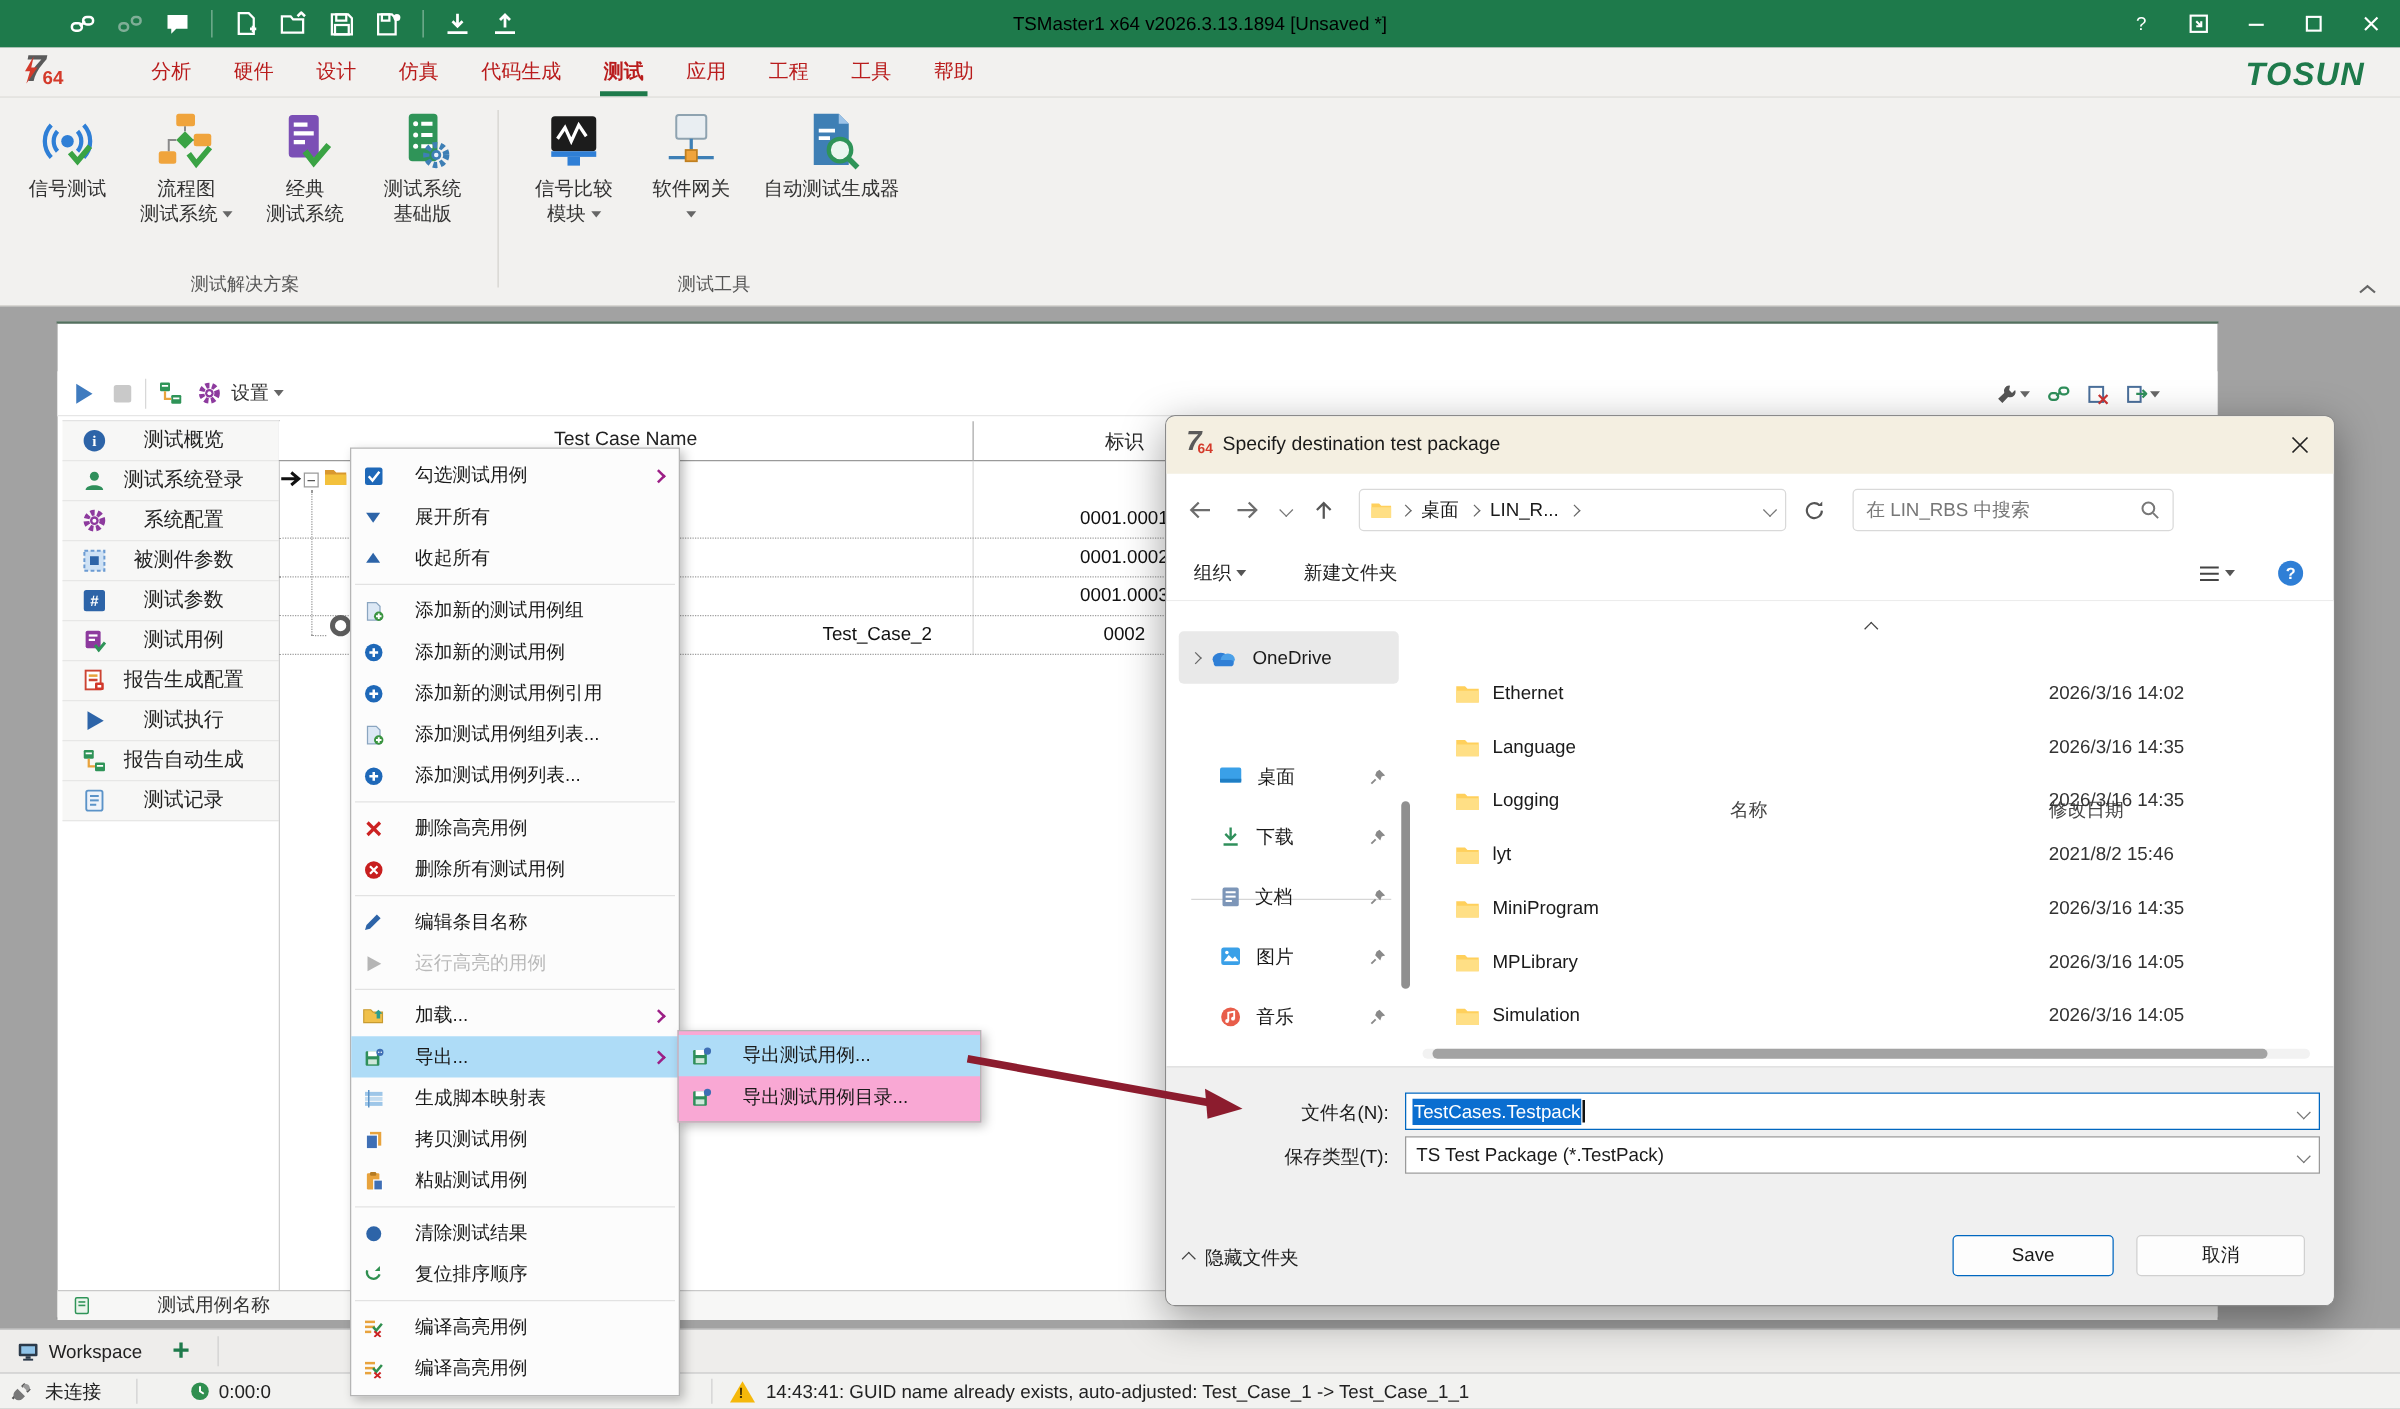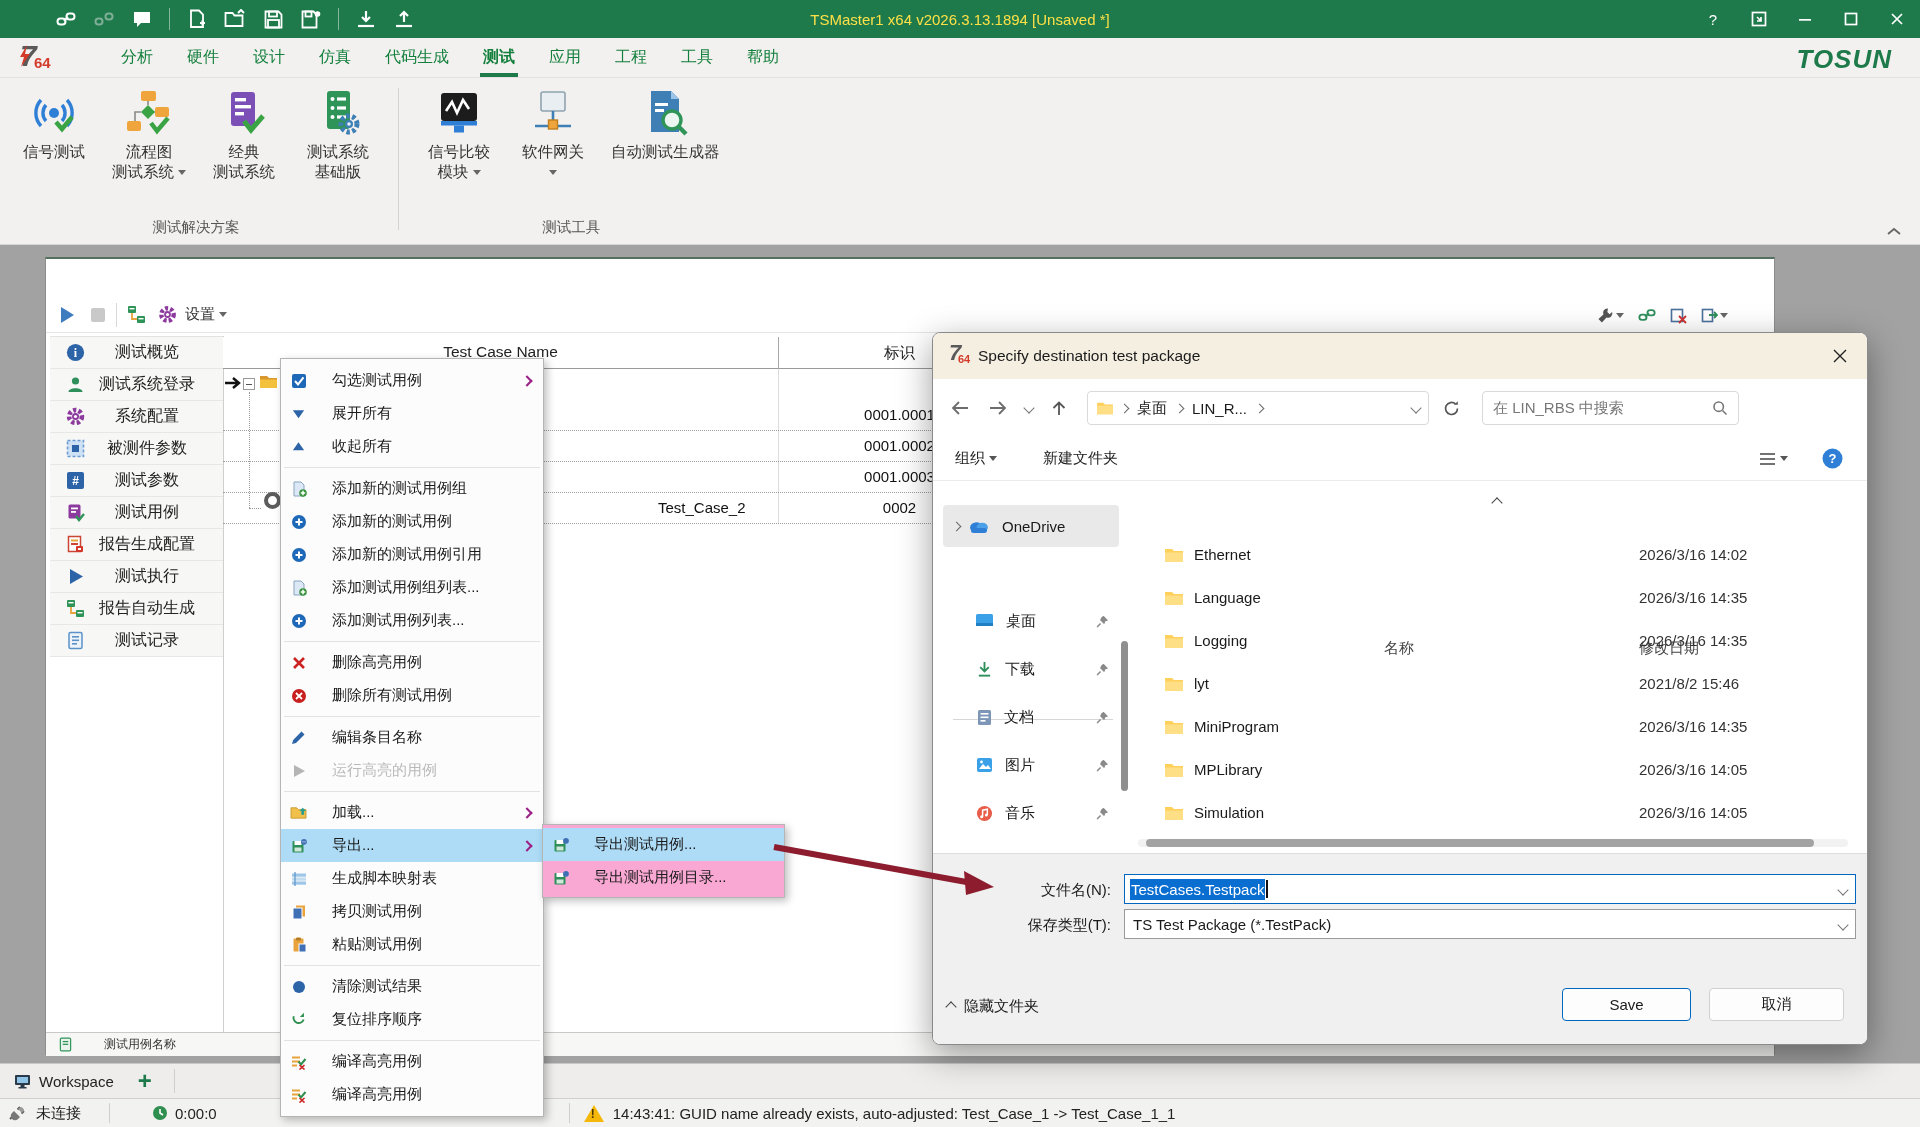--- a/index.html
+++ b/index.html
@@ -7,32 +7,32 @@
   body{position:relative;overflow:hidden;background:#a2a2a2;
        font-family:"Liberation Sans","DejaVu Sans",sans-serif;color:#1a1a1a;font-size:15px}
   .row{display:flex;align-items:center}
   svg{display:block}
 
   
   .tb{position:absolute;left:0;top:0;width:1920px;height:38px;background:#1e7a4b;display:flex;align-items:center}
   .tb-icons{display:flex;align-items:center;gap:16px;padding-left:55px}
   .tb-ic{width:22px;height:22px;display:flex;align-items:center;justify-content:center}
   .tb-sep{width:1px;height:22px;background:rgba(255,255,255,.45)}
-  .tb-title{position:absolute;left:0;right:0;text-align:center;color:#fde047;font-size:15px}
+  .tb-title{position:absolute;left:0;right:0;text-align:center;color:#000000;font-size:15px}
   .tb-right{position:absolute;right:0;top:0;height:38px;display:flex;align-items:center}
   .tb-btn{width:46px;height:38px;display:flex;align-items:center;justify-content:center;color:#fff;font-size:15px}
 
   
   .mb{position:absolute;left:0;top:38px;width:1920px;height:40px;background:#f2f1ef;display:flex;align-items:center;border-bottom:1px solid #e3e1de}
   .mb-logo{width:46px;height:34px;margin-left:14px;position:relative}
   .mb-logo .seven{position:absolute;left:6px;top:-2px;font:italic bold 30px "Liberation Sans",sans-serif;color:#5a5a5a}
   .mb-logo .bolt{position:absolute;left:4px;top:4px;width:14px;height:22px}
   .mb-logo .s64{position:absolute;left:20px;top:13px;font:bold 15px "Liberation Sans",sans-serif;color:#d43a2a}
   .mb-items{display:flex;align-items:center;margin-left:44px;gap:0;height:100%}
-  .mb-item{padding:4px 17px;height:100%;display:flex;align-items:center;font-size:16px;color:#15803d;position:relative}
+  .mb-item{padding:4px 17px;height:100%;display:flex;align-items:center;font-size:16px;color:#b91c1c;position:relative}
   .mb-item.active{font-weight:bold}
   .mb-item.active::after{content:"";position:absolute;left:14px;right:14px;bottom:0;height:4px;background:#1e7a4b}
   .mb-brand{position:absolute;right:28px;top:44px;font:italic bold 26px "Liberation Sans",sans-serif;color:#1e7a4b;letter-spacing:1px}
 
   
   .rb{position:absolute;left:0;top:78px;width:1920px;height:167px;background:#f2f1ef;border-bottom:1px solid #d8d6d2;display:flex}
   .rb-group{display:flex;flex-direction:column;padding-top:6px}
   .rb-btns{display:flex;align-items:flex-start;padding:0 10px;gap:6px;height:134px}
   .rb-btn{min-width:88px;padding:4px 8px;display:flex;flex-direction:column;align-items:center}
   .rb-ic{width:46px;height:46px;margin-top:2px;margin-bottom:6px}
@@ -73,21 +73,21 @@
   
   .tree-arrow{position:absolute;left:178px;top:117px}
   .tree-box{position:absolute;left:197px;top:119px;width:12px;height:12px;border:1px solid #9a9a9a;background:#fff}
   .tree-box::after{content:"";position:absolute;left:2px;top:5px;width:6px;height:1px;background:#555}
   .tree-vline{position:absolute;left:203px;top:133px;height:116px;border-left:1px dotted #999}
   .tree-hline{position:absolute;left:203px;top:249px;width:12px;border-top:1px dotted #999}
   .tree-folder{position:absolute;left:213px;top:115px}
   .tree-circ{position:absolute;left:218px;top:233px;width:17px;height:17px;border-radius:50%;border:4px solid #5c5c5c;background:#fff}
 
   .win-bottom{position:absolute;left:0;top:773px;width:100%;height:24px;background:#f7f7f6;border-top:1px solid #c9c9c9;display:flex;align-items:center;overflow:hidden}
-  .wb-lbl{font-size:12px;color:#333;margin-left:58px}
+  .wb-lbl{font-size:15px;color:#333;margin-left:80px}
 
   
   .cm{position:absolute;left:280px;top:358px;width:264px;background:#fcfcfc;border:1px solid #b5b5b5;box-shadow:3px 3px 8px rgba(0,0,0,.25);padding:5px 0;z-index:40}
   .cm-item{height:33px;display:flex;align-items:center;padding:0 10px 0 9px;font-size:15px;color:#1a1a1a;position:relative}
   .cm-item .cm-ic{width:17px;height:17px;flex:none;margin-right:25px;display:flex;align-items:center;justify-content:center}
   .cm-item.dis{color:#b9b9b9}
   .cm-item.hl{background:#aedcf7}
   .cm-sep{height:1px;background:#e2e2e2;margin:4px 3px}
   .cm-arr{position:absolute;right:12px;width:8px;height:8px;border-right:2.4px solid #9c1f86;border-top:2.4px solid #9c1f86;transform:rotate(45deg)}
   .sm{position:absolute;left:542px;top:824px;width:243px;background:#f9a8d4;border:1px solid #b5b5b5;box-shadow:3px 3px 8px rgba(0,0,0,.25);padding:3px 0;z-index:41}

